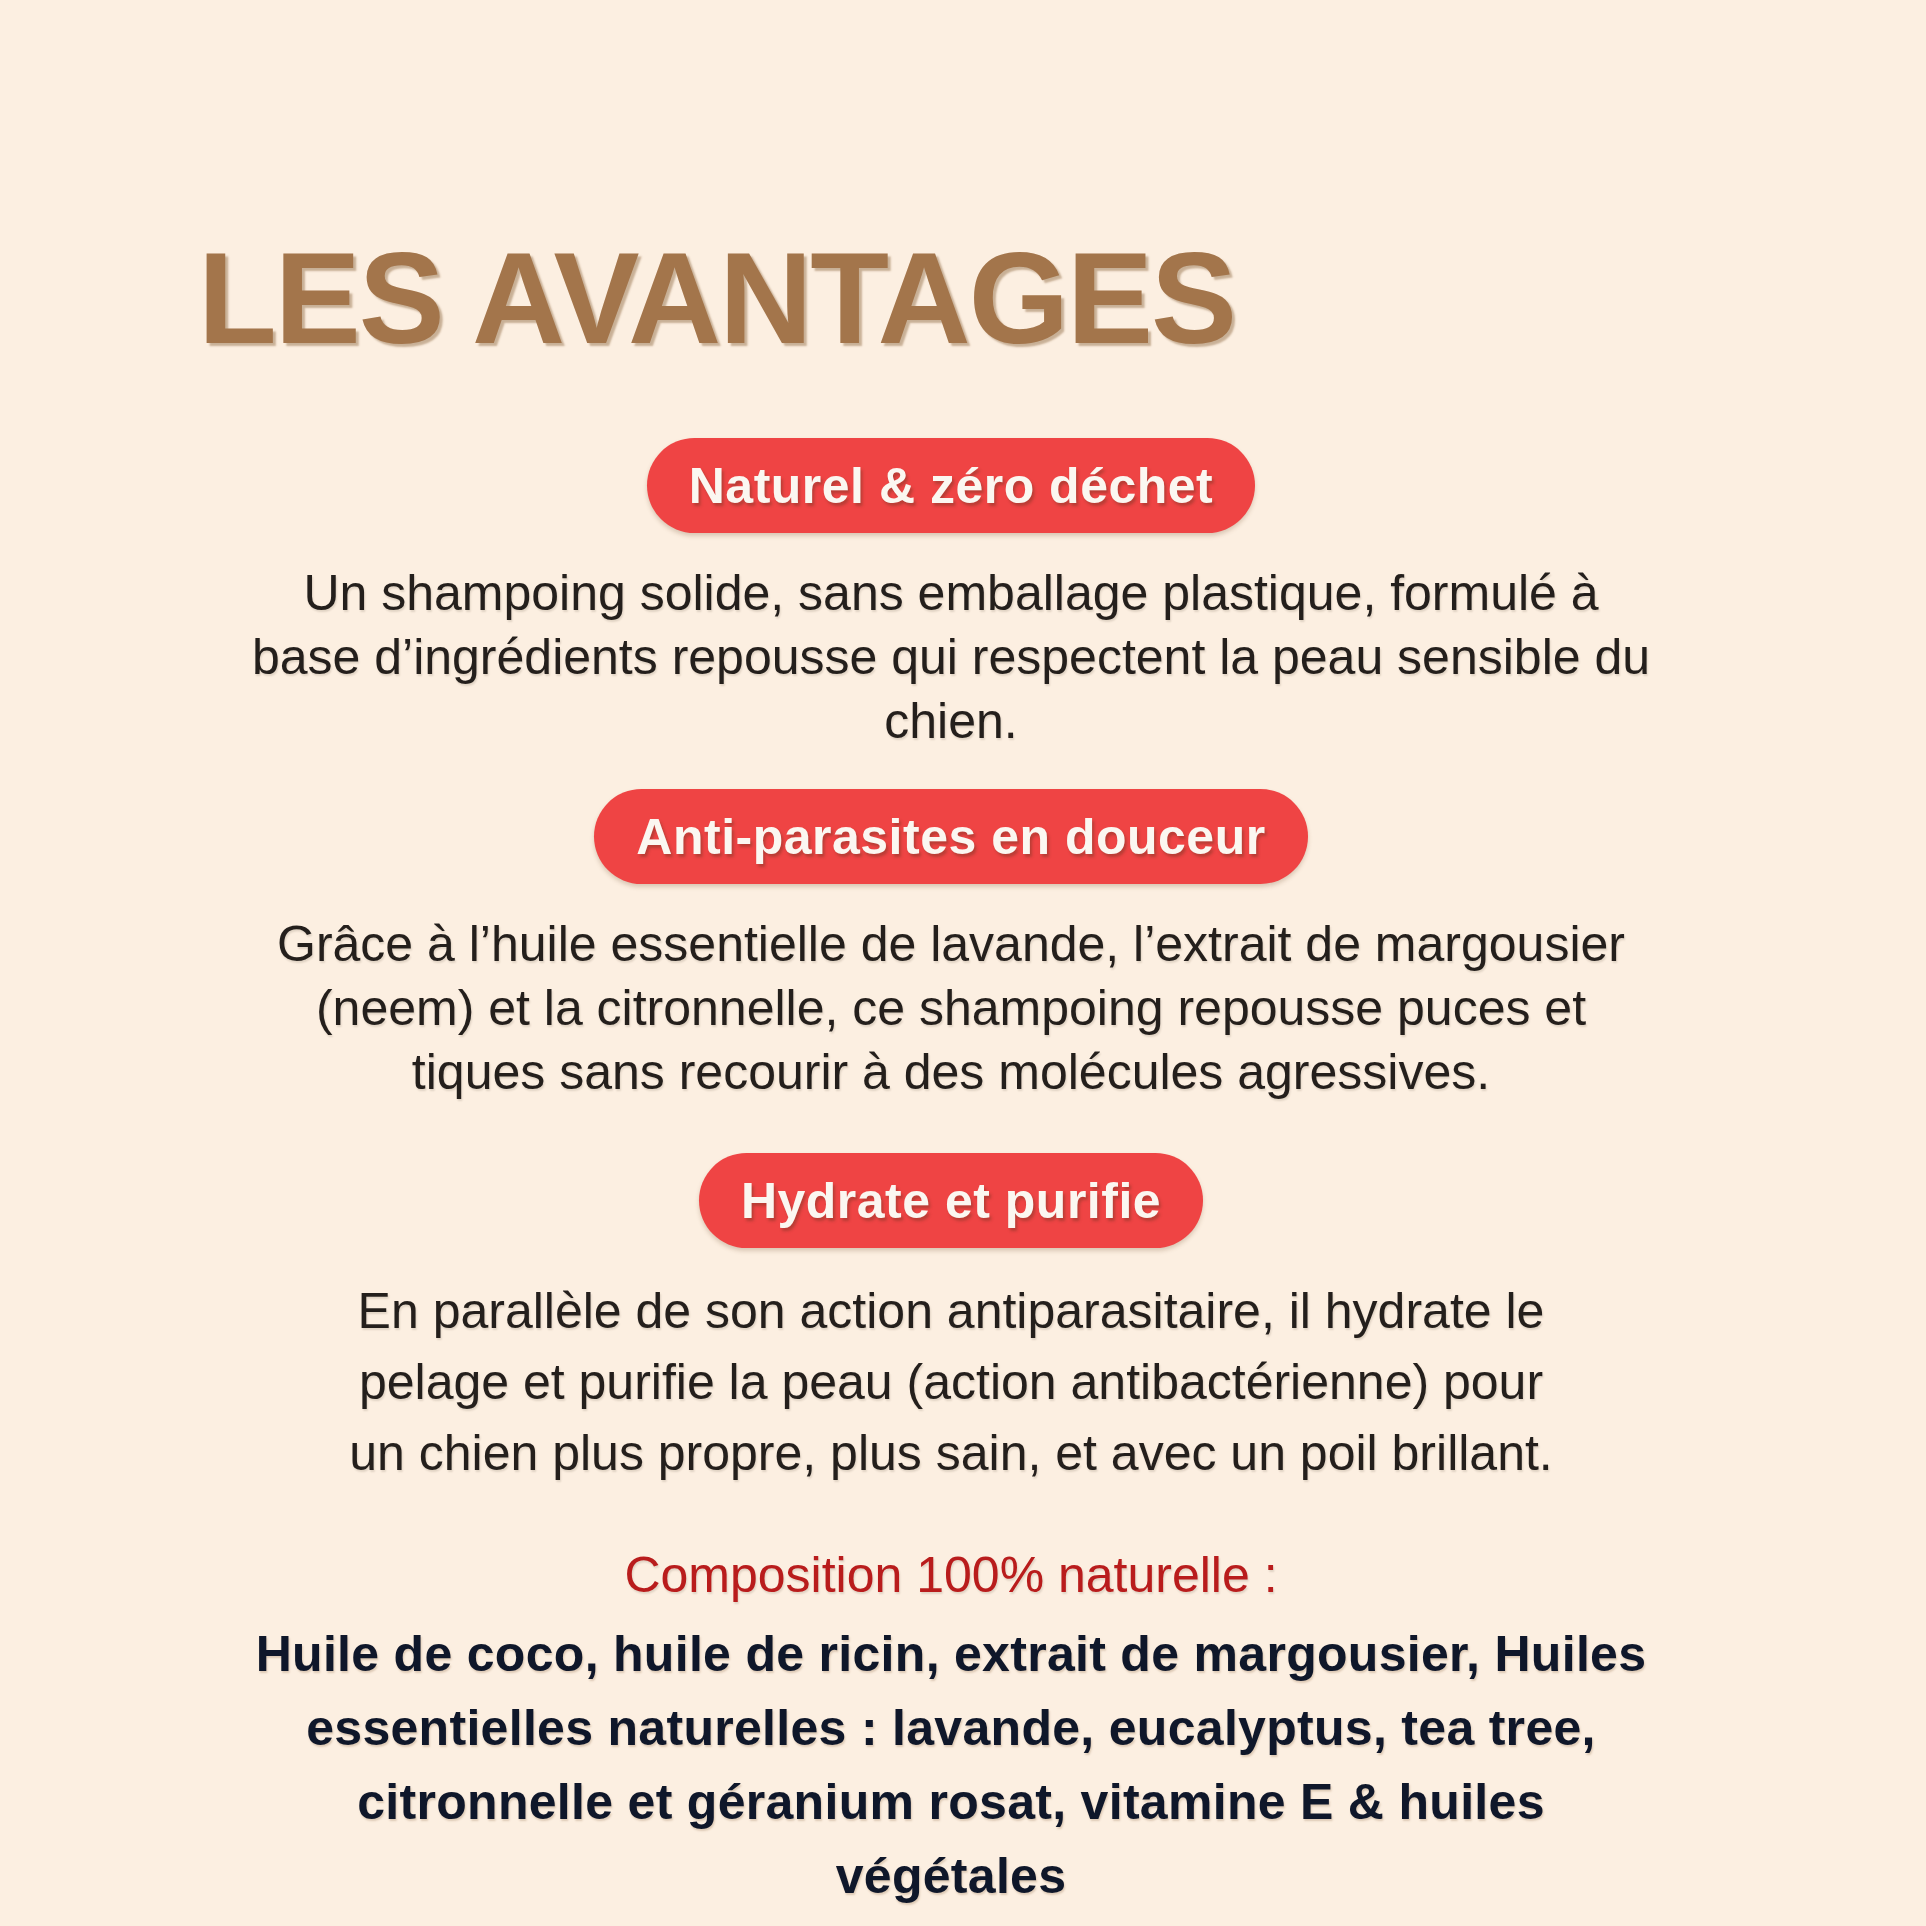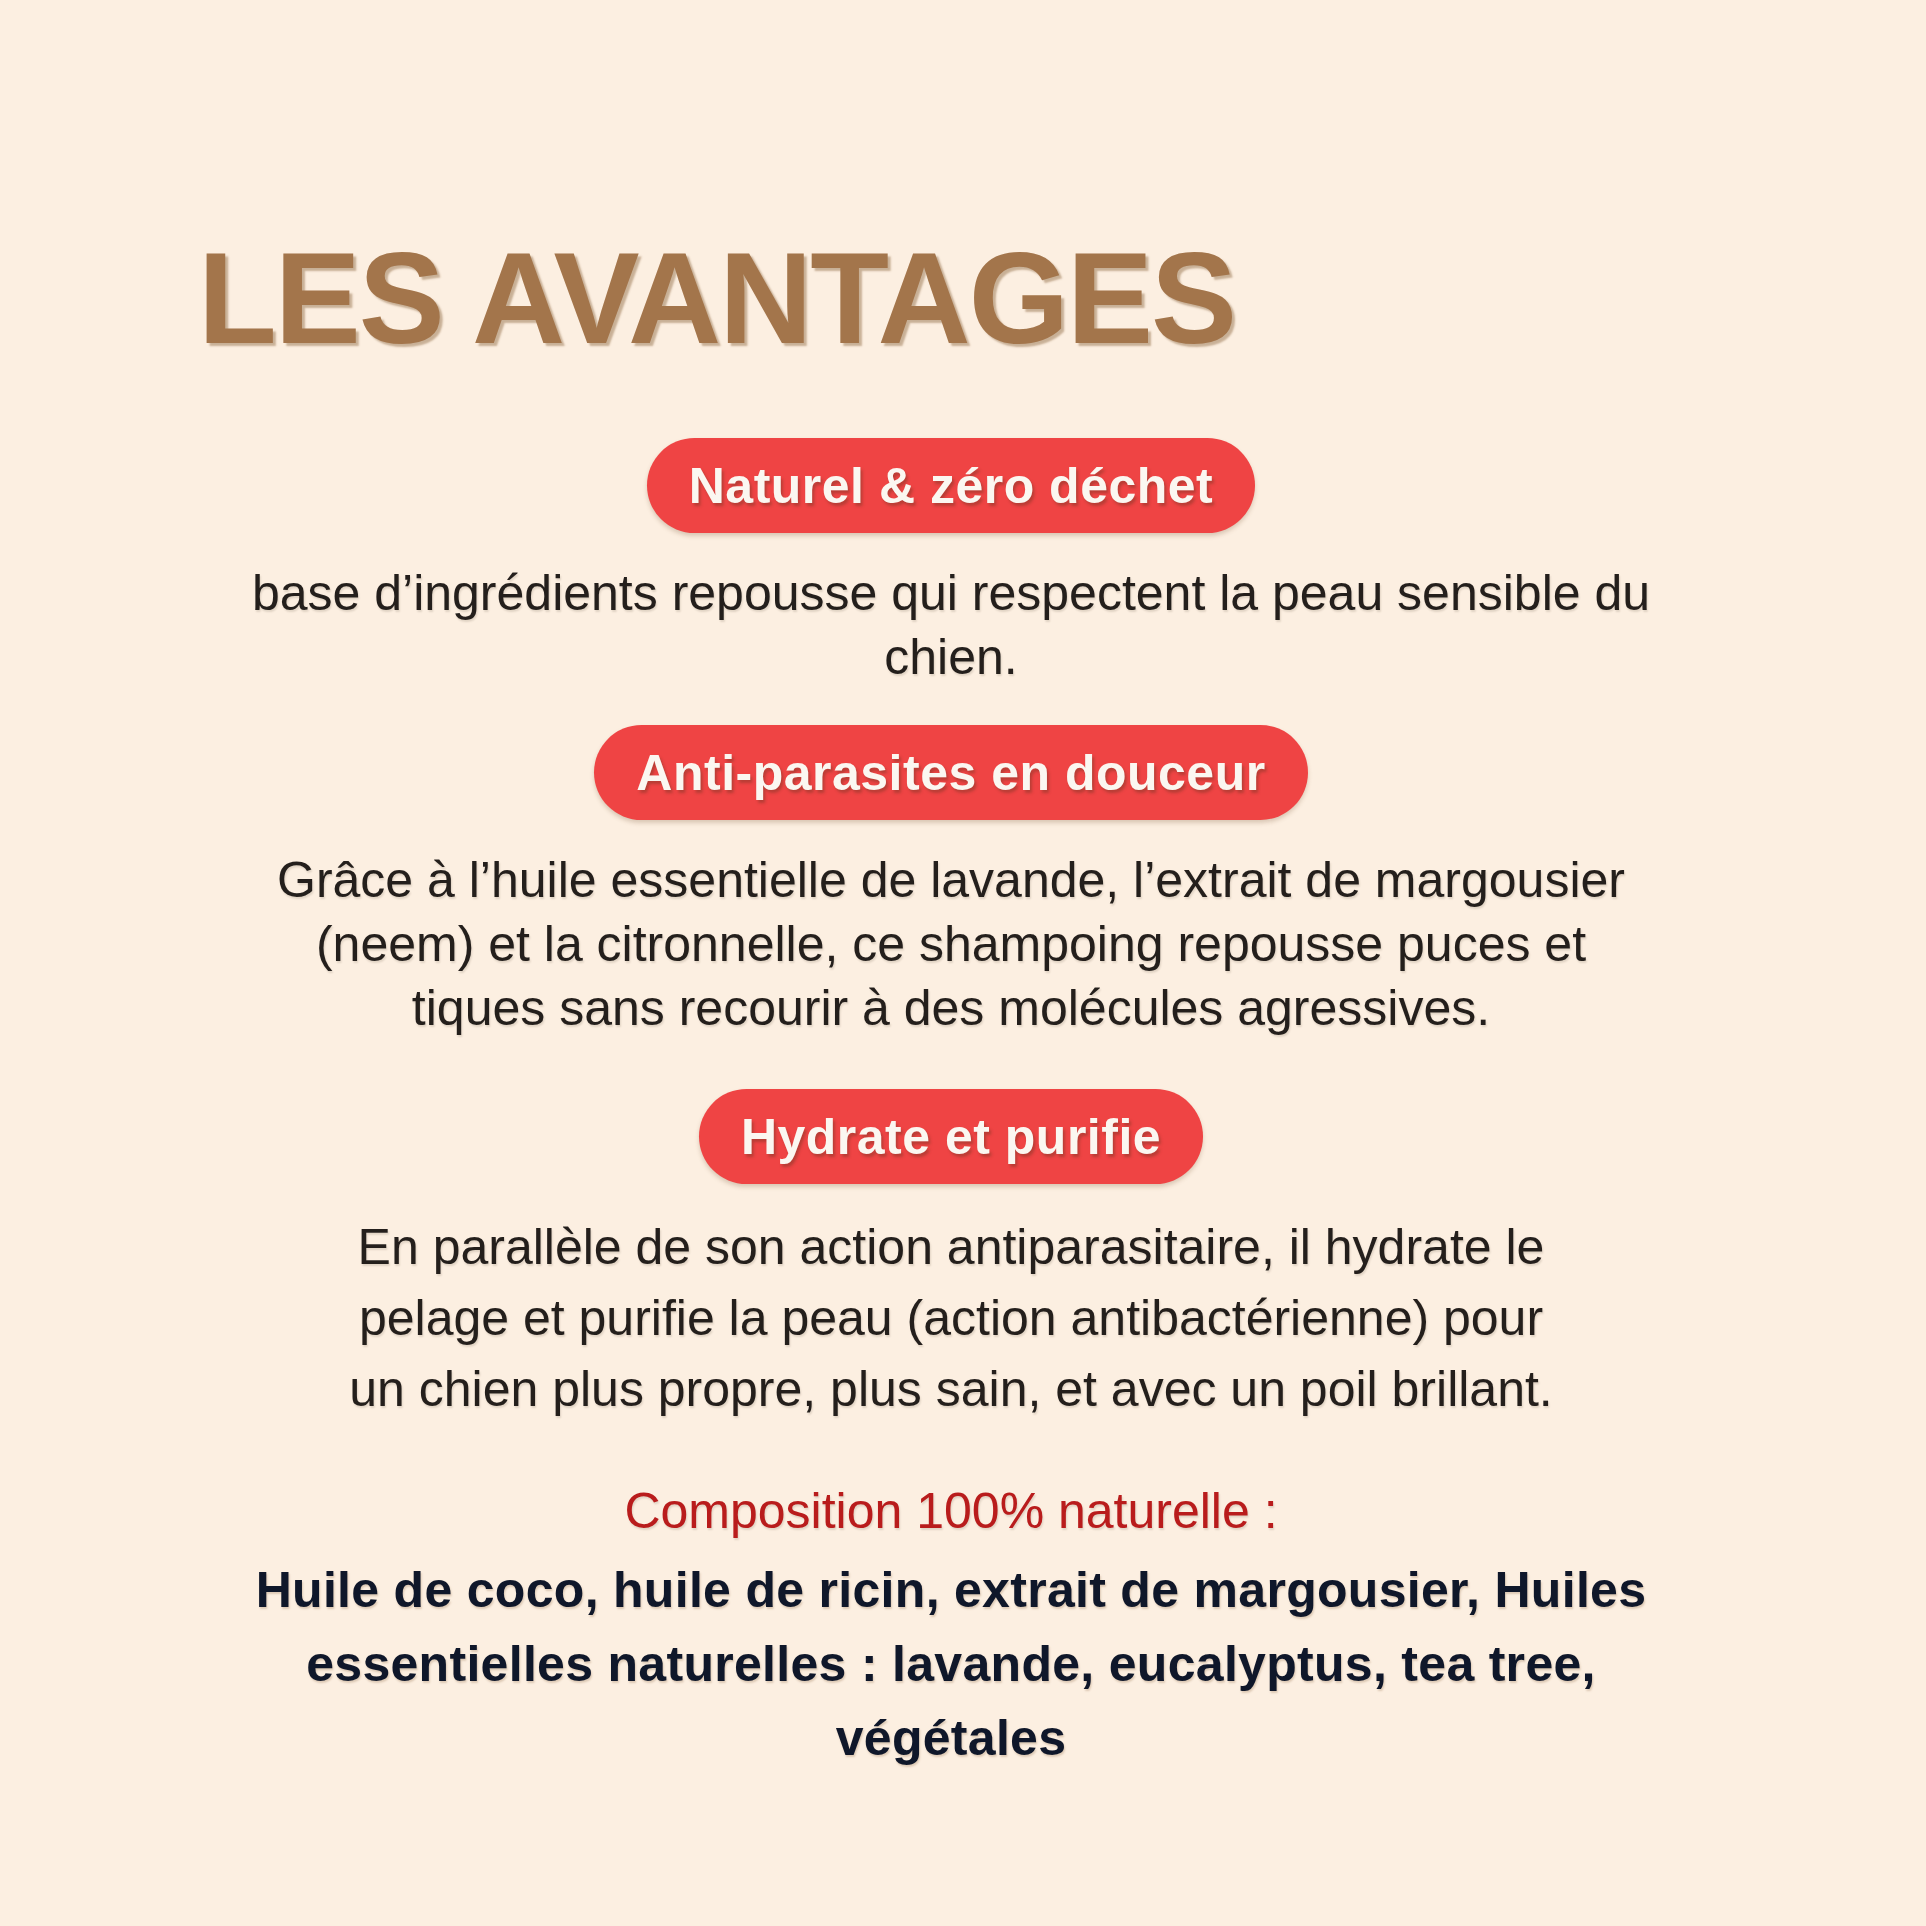--- a/index.html
+++ b/index.html
@@ -90,20 +90,21 @@
 <body>
 
 <div class="canvas">
 
   <h1 class="page-title">LES AVANTAGES</h1>
 
   <div class="pill-row first">
     <span class="pill">Naturel &amp; zéro déchet</span>
   </div>
   <div class="para">
+    <span class="line">Un shampoing solide, sans emballage plastique, formulé à</span>
     <span class="line">base d’ingrédients repousse qui respectent la peau sensible du</span>
     <span class="line">chien.</span>
   </div>
 
   <div class="pill-row gap-a">
     <span class="pill">Anti-parasites en douceur</span>
   </div>
   <div class="para">
     <span class="line">Grâce à l’huile essentielle de lavande, l’extrait de margousier</span>
     <span class="line">(neem) et la citronnelle, ce shampoing repousse puces et</span>
@@ -117,17 +118,18 @@
     <span class="line">En parallèle de son action antiparasitaire, il hydrate le</span>
     <span class="line">pelage et purifie la peau (action antibactérienne) pour</span>
     <span class="line">un chien plus propre, plus sain, et avec un poil brillant.</span>
   </div>
 
   <div class="comp-label">Composition 100% naturelle :</div>
 
   <div class="ingredients">
     <span class="line">Huile de coco, huile de ricin, extrait de margousier, Huiles</span>
     <span class="line">essentielles naturelles : lavande, eucalyptus, tea tree,</span>
+    <span class="line">citronnelle et géranium rosat, vitamine E &amp; huiles</span>
     <span class="line">végétales</span>
   </div>
 
 </div>
 
 
 </body></html>

